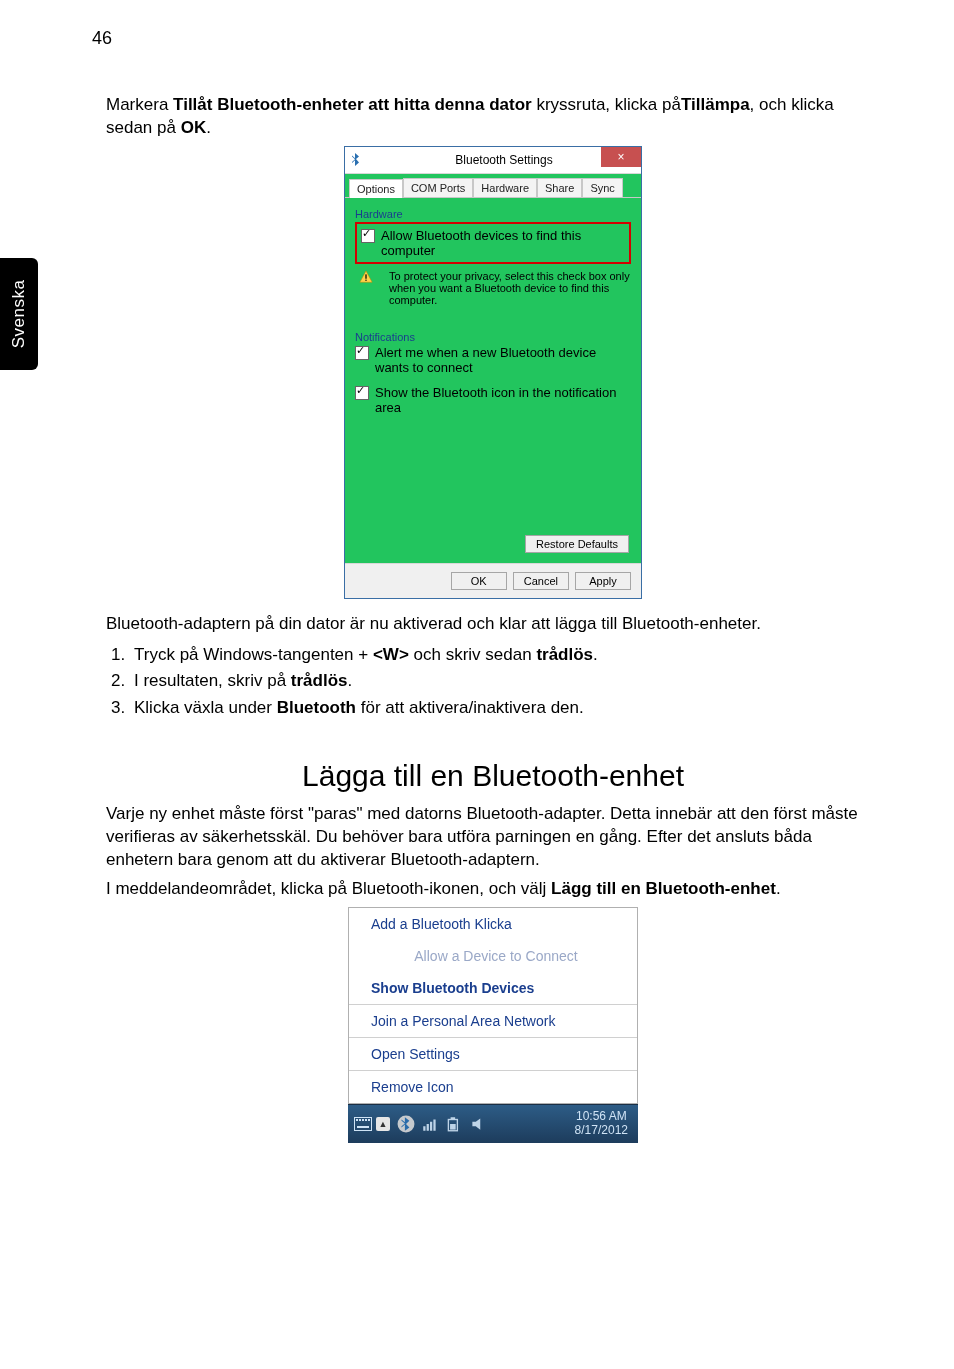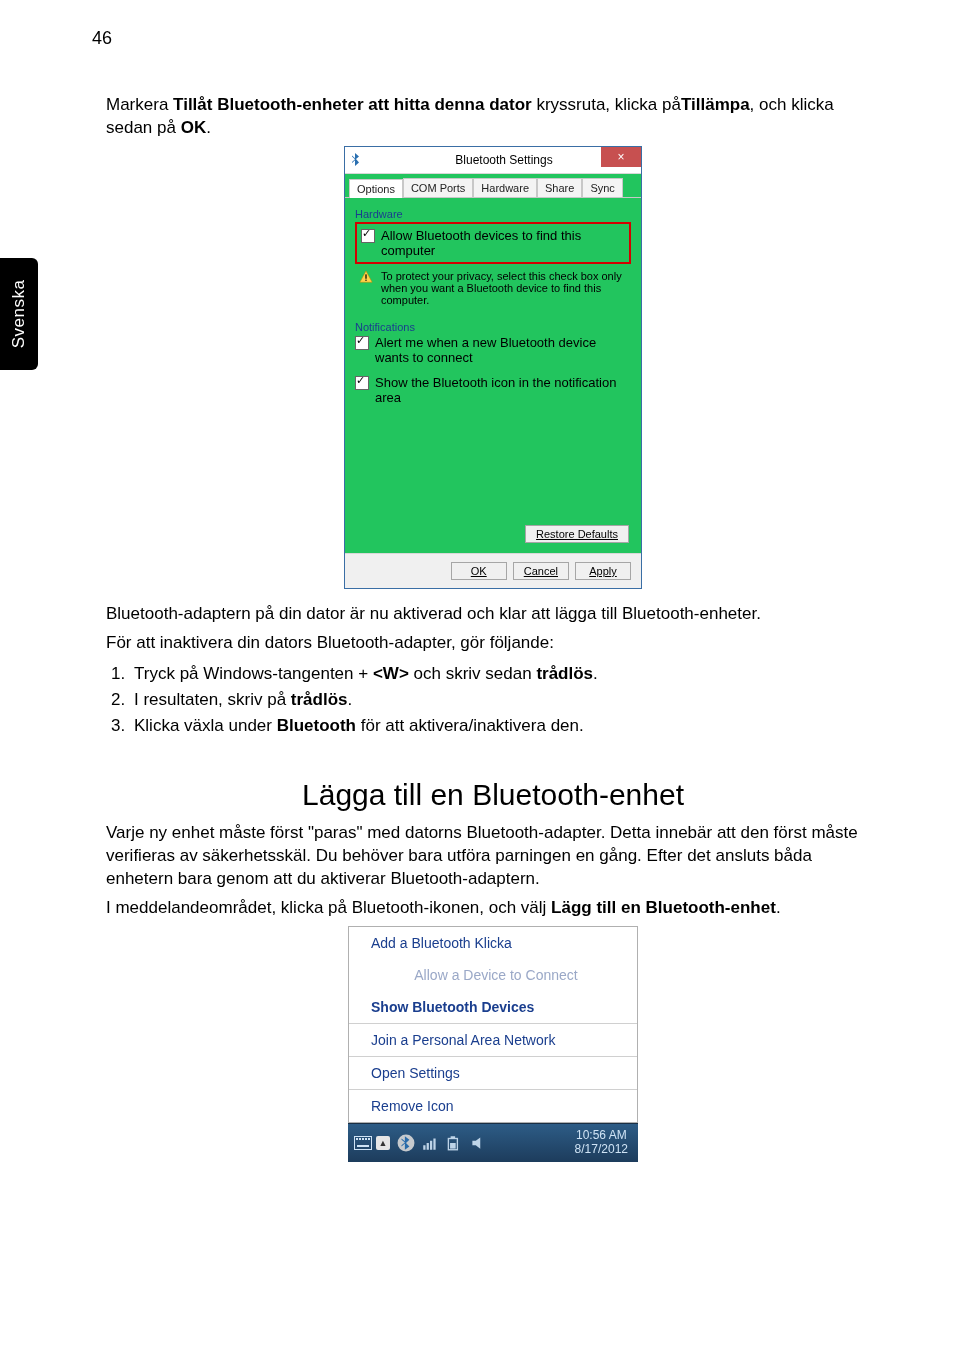--- a/index.html
+++ b/index.html
@@ -24,23 +24,23 @@
   .dlg-title{flex:1;text-align:center;font-size:12px;color:#000;}
   .dlg-close{width:40px;height:20px;background:#c75050;color:#fff;display:flex;align-items:center;justify-content:center;font-size:12px;position:absolute;right:0;top:0;}
   .tabstrip{display:flex;padding:4px 2px 0 4px;font-size:11px;border-bottom:1px solid #c8c8c8;text-align:center;}
   .tab{padding:3px 7px;border:1px solid #c8c8c8;border-bottom:none;background:#fff;margin-right:0;color:#222;}
   .tab.active{background:#fff;position:relative;top:1px;}
   .tab.inactive{background:#f4f4f4;}
   .pane{padding:6px 10px 10px 10px;}
   .group-label{font-size:11px;color:#1a3e8e;margin:4px 0 2px 0;}
   .redbox{border:2px solid #d40000;padding:4px 6px 4px 4px;margin-bottom:6px;}
   .cbrow{display:flex;align-items:flex-start;font-size:13px;gap:6px;}
-  .warn-row{display:flex;gap:8px;font-size:11px;padding:0 0 0 4px;margin-bottom:15px;}
+  .warn-row{display:flex;gap:16px;font-size:11px;padding:0 0 0 4px;margin-bottom:25px;}
   .warn-icon{width:14px;height:14px;flex:0 0 14px;}
-  .small-btn{font-size:11px;border:1px solid #a6a6a6;background:#f0f0f0;padding:2px 10px;text-decoration:underline;}
+  .small-btn{font-size:11px;border:1px solid #a6a6a6;background:#f0f0f0;padding:2px 10px;}
   .rd-row{display:flex;justify-content:flex-end;margin-top:120px;padding-right:2px;}
   .dlg-buttons{display:flex;justify-content:flex-end;gap:6px;border-top:1px solid #d8d8d8;padding:8px 10px;background:#f0f0f0;}
   .dlg-buttons .small-btn{min-width:56px;text-align:center;}
 
   
   .tray-wrap{width:290px;font-family:"Segoe UI",Tahoma,sans-serif;}
   .menu{background:#fff;border:1px solid #b0b0b0;padding:0;}
   .menu-item{font-size:14px;color:#1a3e8e;padding:8px 16px 8px 22px;}
   .menu-item.disabled{color:#9aa8c7;text-align:center;}
   .menu-item.bold{font-weight:bold;}
@@ -120,21 +120,20 @@
         </div>
         <div class="dlg-buttons">
           <button class="small-btn">OK</button>
           <button class="small-btn">Cancel</button>
           <button class="small-btn">Apply</button>
         </div>
       </div>
     </div>
 
     <p>Bluetooth-adaptern på din dator är nu aktiverad och klar att lägga till Bluetooth-enheter.</p>
-    <p>För att inaktivera din dators Bluetooth-adapter, gör följande:</p>
     <ol>
       <li>
         <span>Tryck på </span><span class="i">Windows-tangenten</span><span> + </span><span class="b">&lt;W&gt;</span><span> och skriv sedan </span><span class="b">trådlös</span><span>.</span>
       </li>
       <li>
         <span>I resultaten, skriv på </span><span class="b">trådlös</span><span>.</span>
       </li>
       <li>
         <span>Klicka växla under </span><span class="b">Bluetooth</span><span> för att aktivera/inaktivera den.</span>
       </li>

